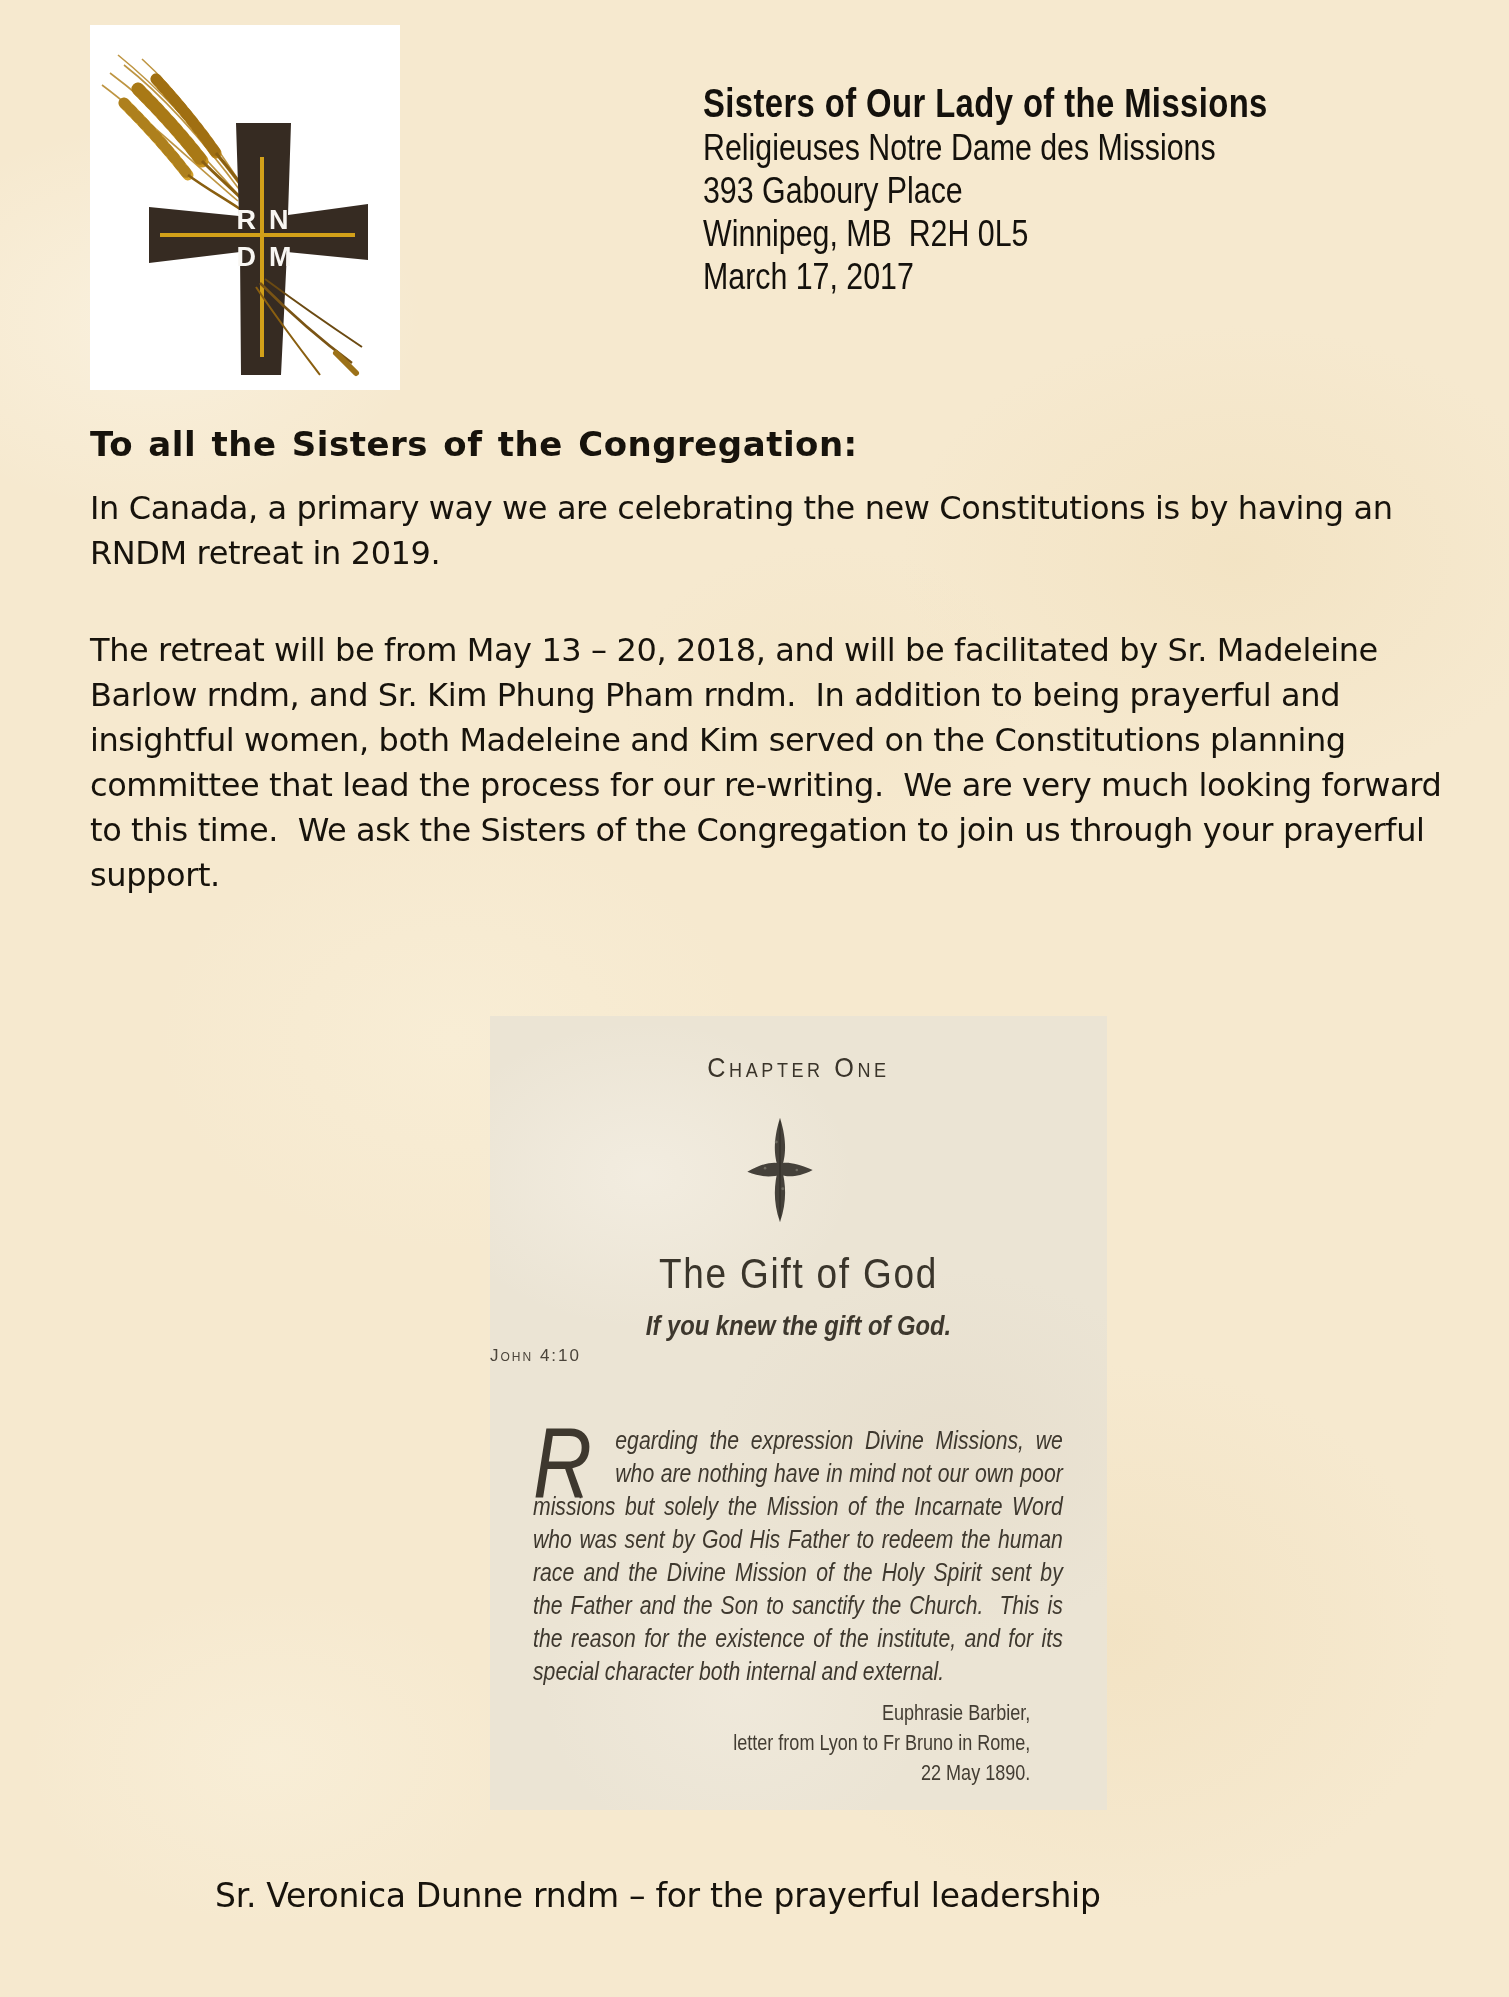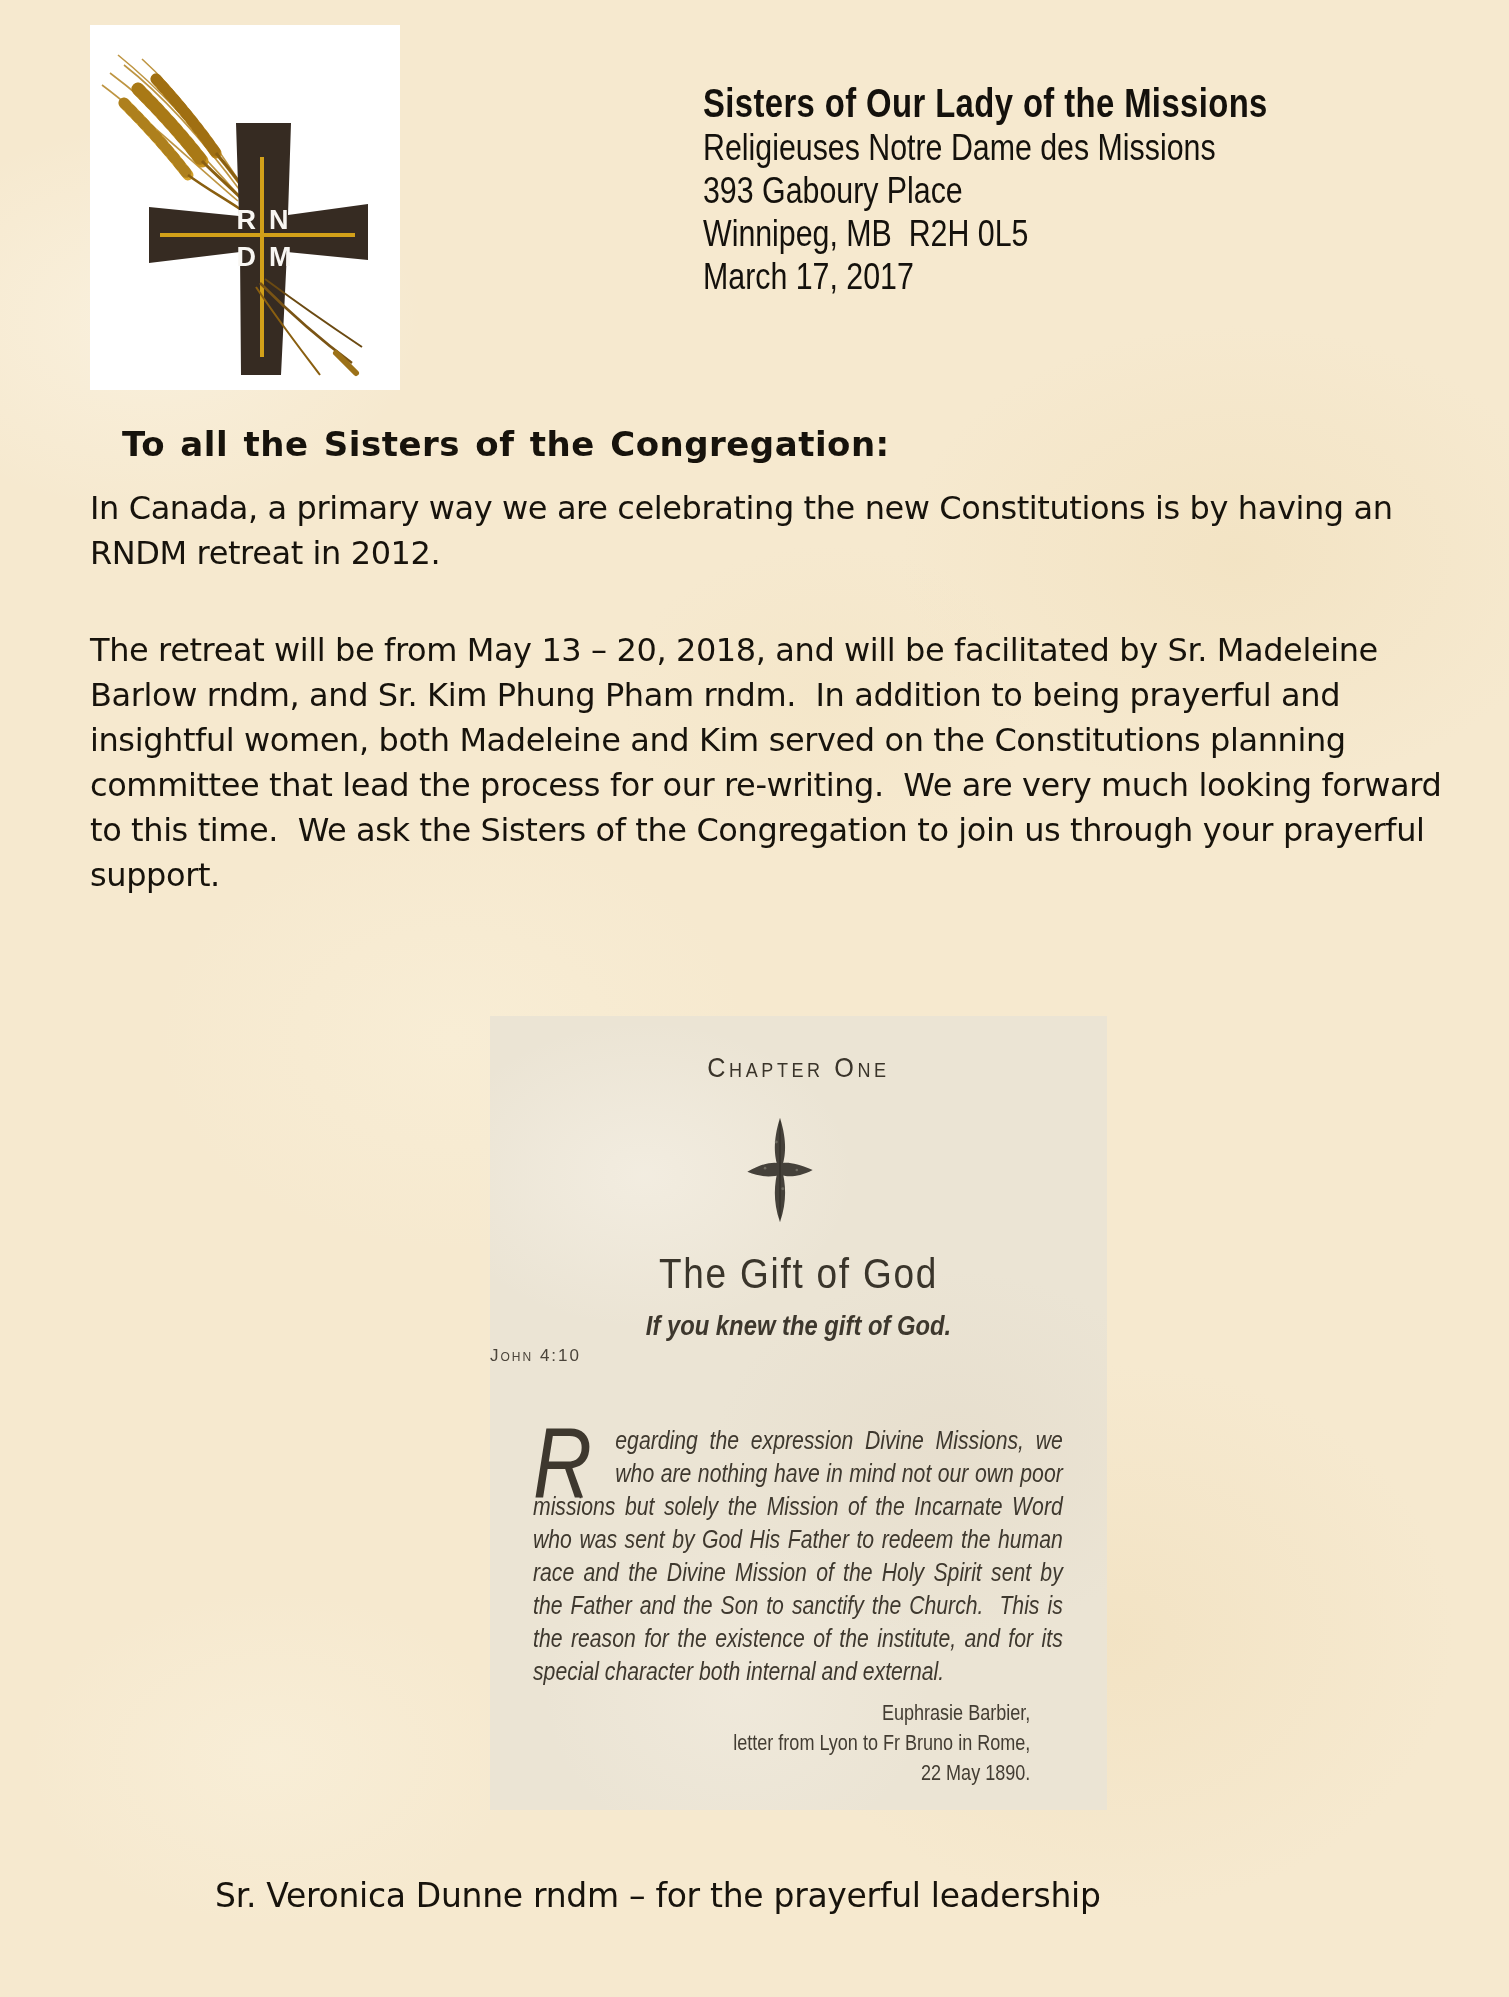--- a/index.html
+++ b/index.html
@@ -23,21 +23,21 @@
   .logo-box svg { display:block; width:100%; height:100%; }
 
   
   .letterhead { position:absolute; left:703px; top:80px; transform:scaleX(.82); transform-origin:left top;
                 font-family:"Liberation Sans", sans-serif; color:#14110c; }
   .org-name { font-size:40px; font-weight:bold; line-height:46px; letter-spacing:.5px; }
   .lh-line  { font-size:37px; font-weight:normal; line-height:43px; }
 
   
   .salutation { position:absolute; left:90px; top:424px; width:1360px;
-                font-size:34px; font-weight:bold; letter-spacing:.5px; word-spacing:3px;margin-left:32px; }
+                font-size:34px; font-weight:bold; letter-spacing:.5px; word-spacing:3px; }
   .para { position:absolute; left:90px; width:1362px; font-size:32px; line-height:45px;
           letter-spacing:-.4px; }
   .para-1 { top:486px; }
   .para-2 { top:628px; }
   .signature { position:absolute; left:215px; top:1876px; font-size:33px; letter-spacing:-.3px; }
 
   
   .book-page {
     position:absolute; left:490px; top:1016px; width:617px; height:794px;
     background-color:#ebe4d4;
@@ -124,21 +124,21 @@
 
   <div class="letterhead">
     <div class="org-name pre">Sisters of Our Lady of the Missions</div>
     <div class="lh-line pre">Religieuses Notre Dame des Missions</div>
     <div class="lh-line pre">393 Gaboury Place</div>
     <div class="lh-line pre">Winnipeg, MB  R2H 0L5</div>
     <div class="lh-line pre">March 17, 2017</div>
   </div>
 
   <div class="salutation pre">To all the Sisters of the Congregation:</div>
-  <div class="para para-1 pre">In Canada, a primary way we are celebrating the new Constitutions is by having an RNDM retreat in 2012.</div>
+  <div class="para para-1 pre">In Canada, a primary way we are celebrating the new Constitutions is by having an RNDM retreat in 2019.</div>
   <div class="para para-2 pre">The retreat will be from May 13 – 20, 2018, and will be facilitated by Sr. Madeleine Barlow rndm, and Sr. Kim Phung Pham rndm.  In addition to being prayerful and insightful women, both Madeleine and Kim served on the Constitutions planning committee that lead the process for our re-writing.  We are very much looking forward to this time.  We ask the Sisters of the Congregation to join us through your prayerful support.</div>
 
   <div class="book-page">
     <div class="chapter-label">Chapter One</div>
 
     <svg class="ornament" viewBox="0 0 80 120" xmlns="http://www.w3.org/2000/svg">
       <path fill="#45413a" d="M40,4 C48,30 46,45 42,58 C46,75 48,92 40,116 C32,92 34,75 38,58 C34,45 32,30 40,4 Z"></path>
       <path fill="#45413a" d="M5,62 C22,52 34,51 40,53 C46,51 58,52 75,60 C58,69 46,67 40,65 C34,67 22,69 5,62 Z"></path>
       <line x1="40" y1="8" x2="40" y2="112" stroke="#29261f" stroke-width="1.5" opacity="0.6"></line>
       <circle cx="36" cy="30" r="1.6" fill="#6d6a60"></circle>

